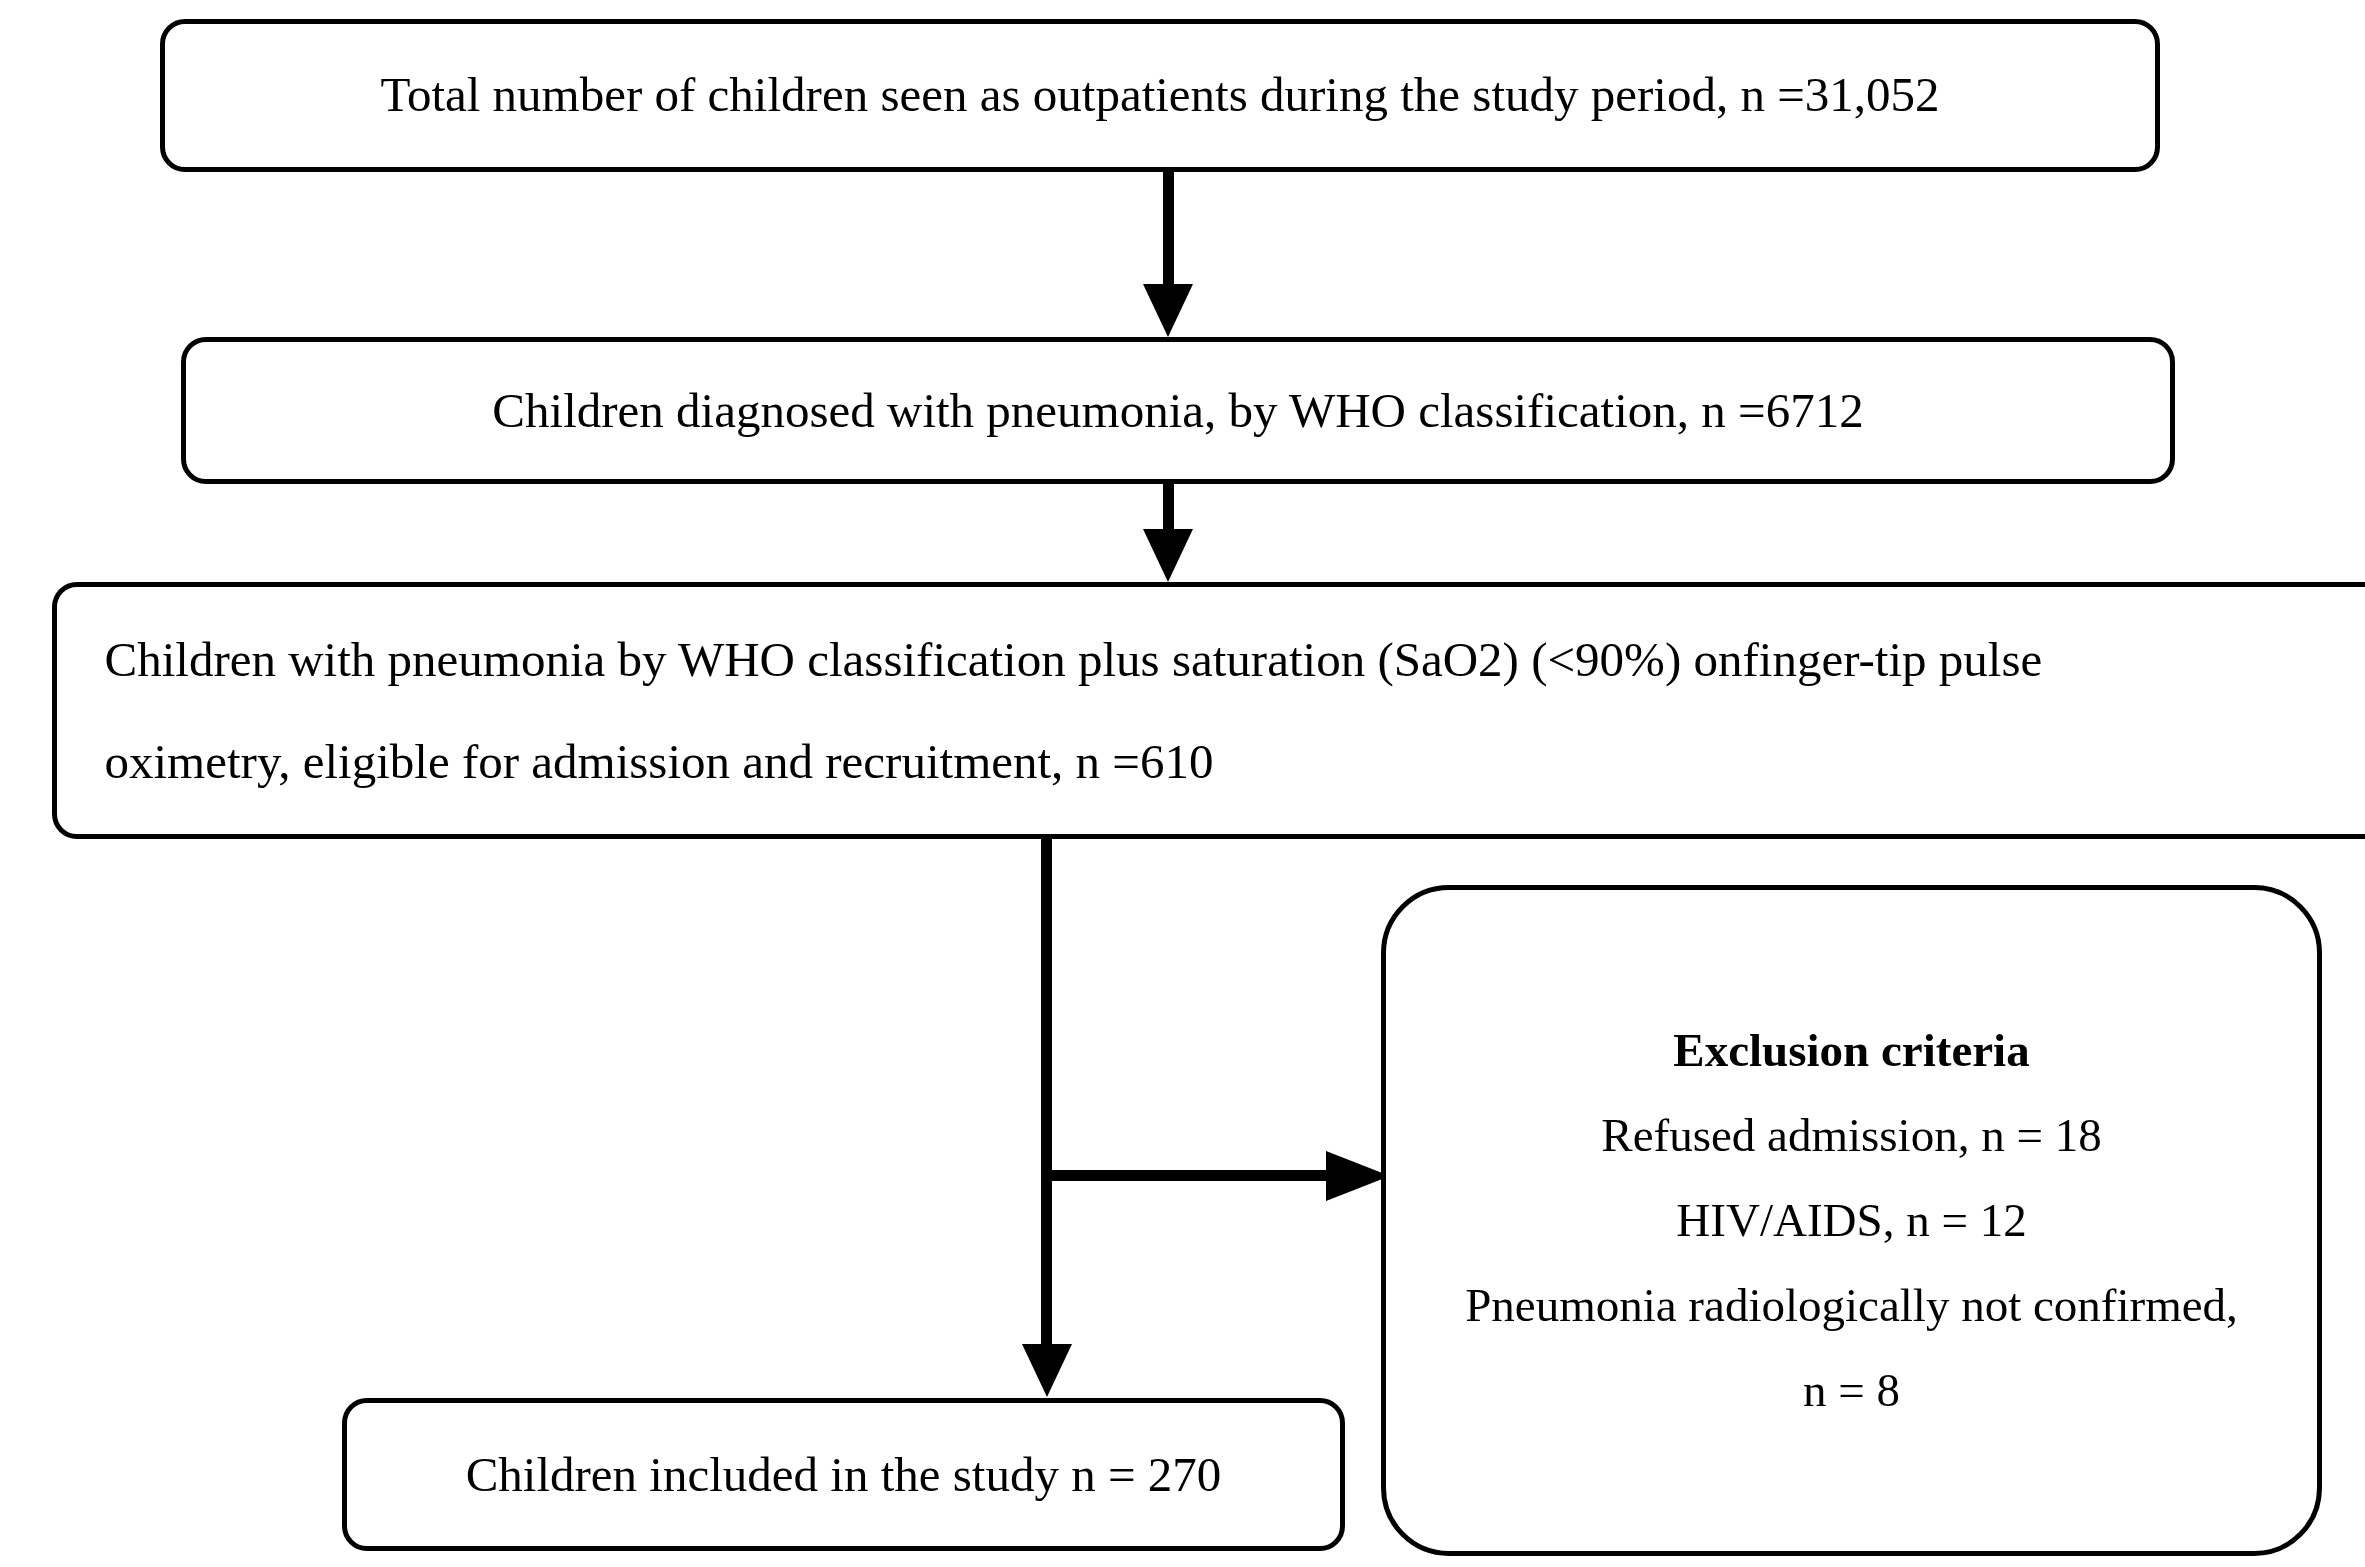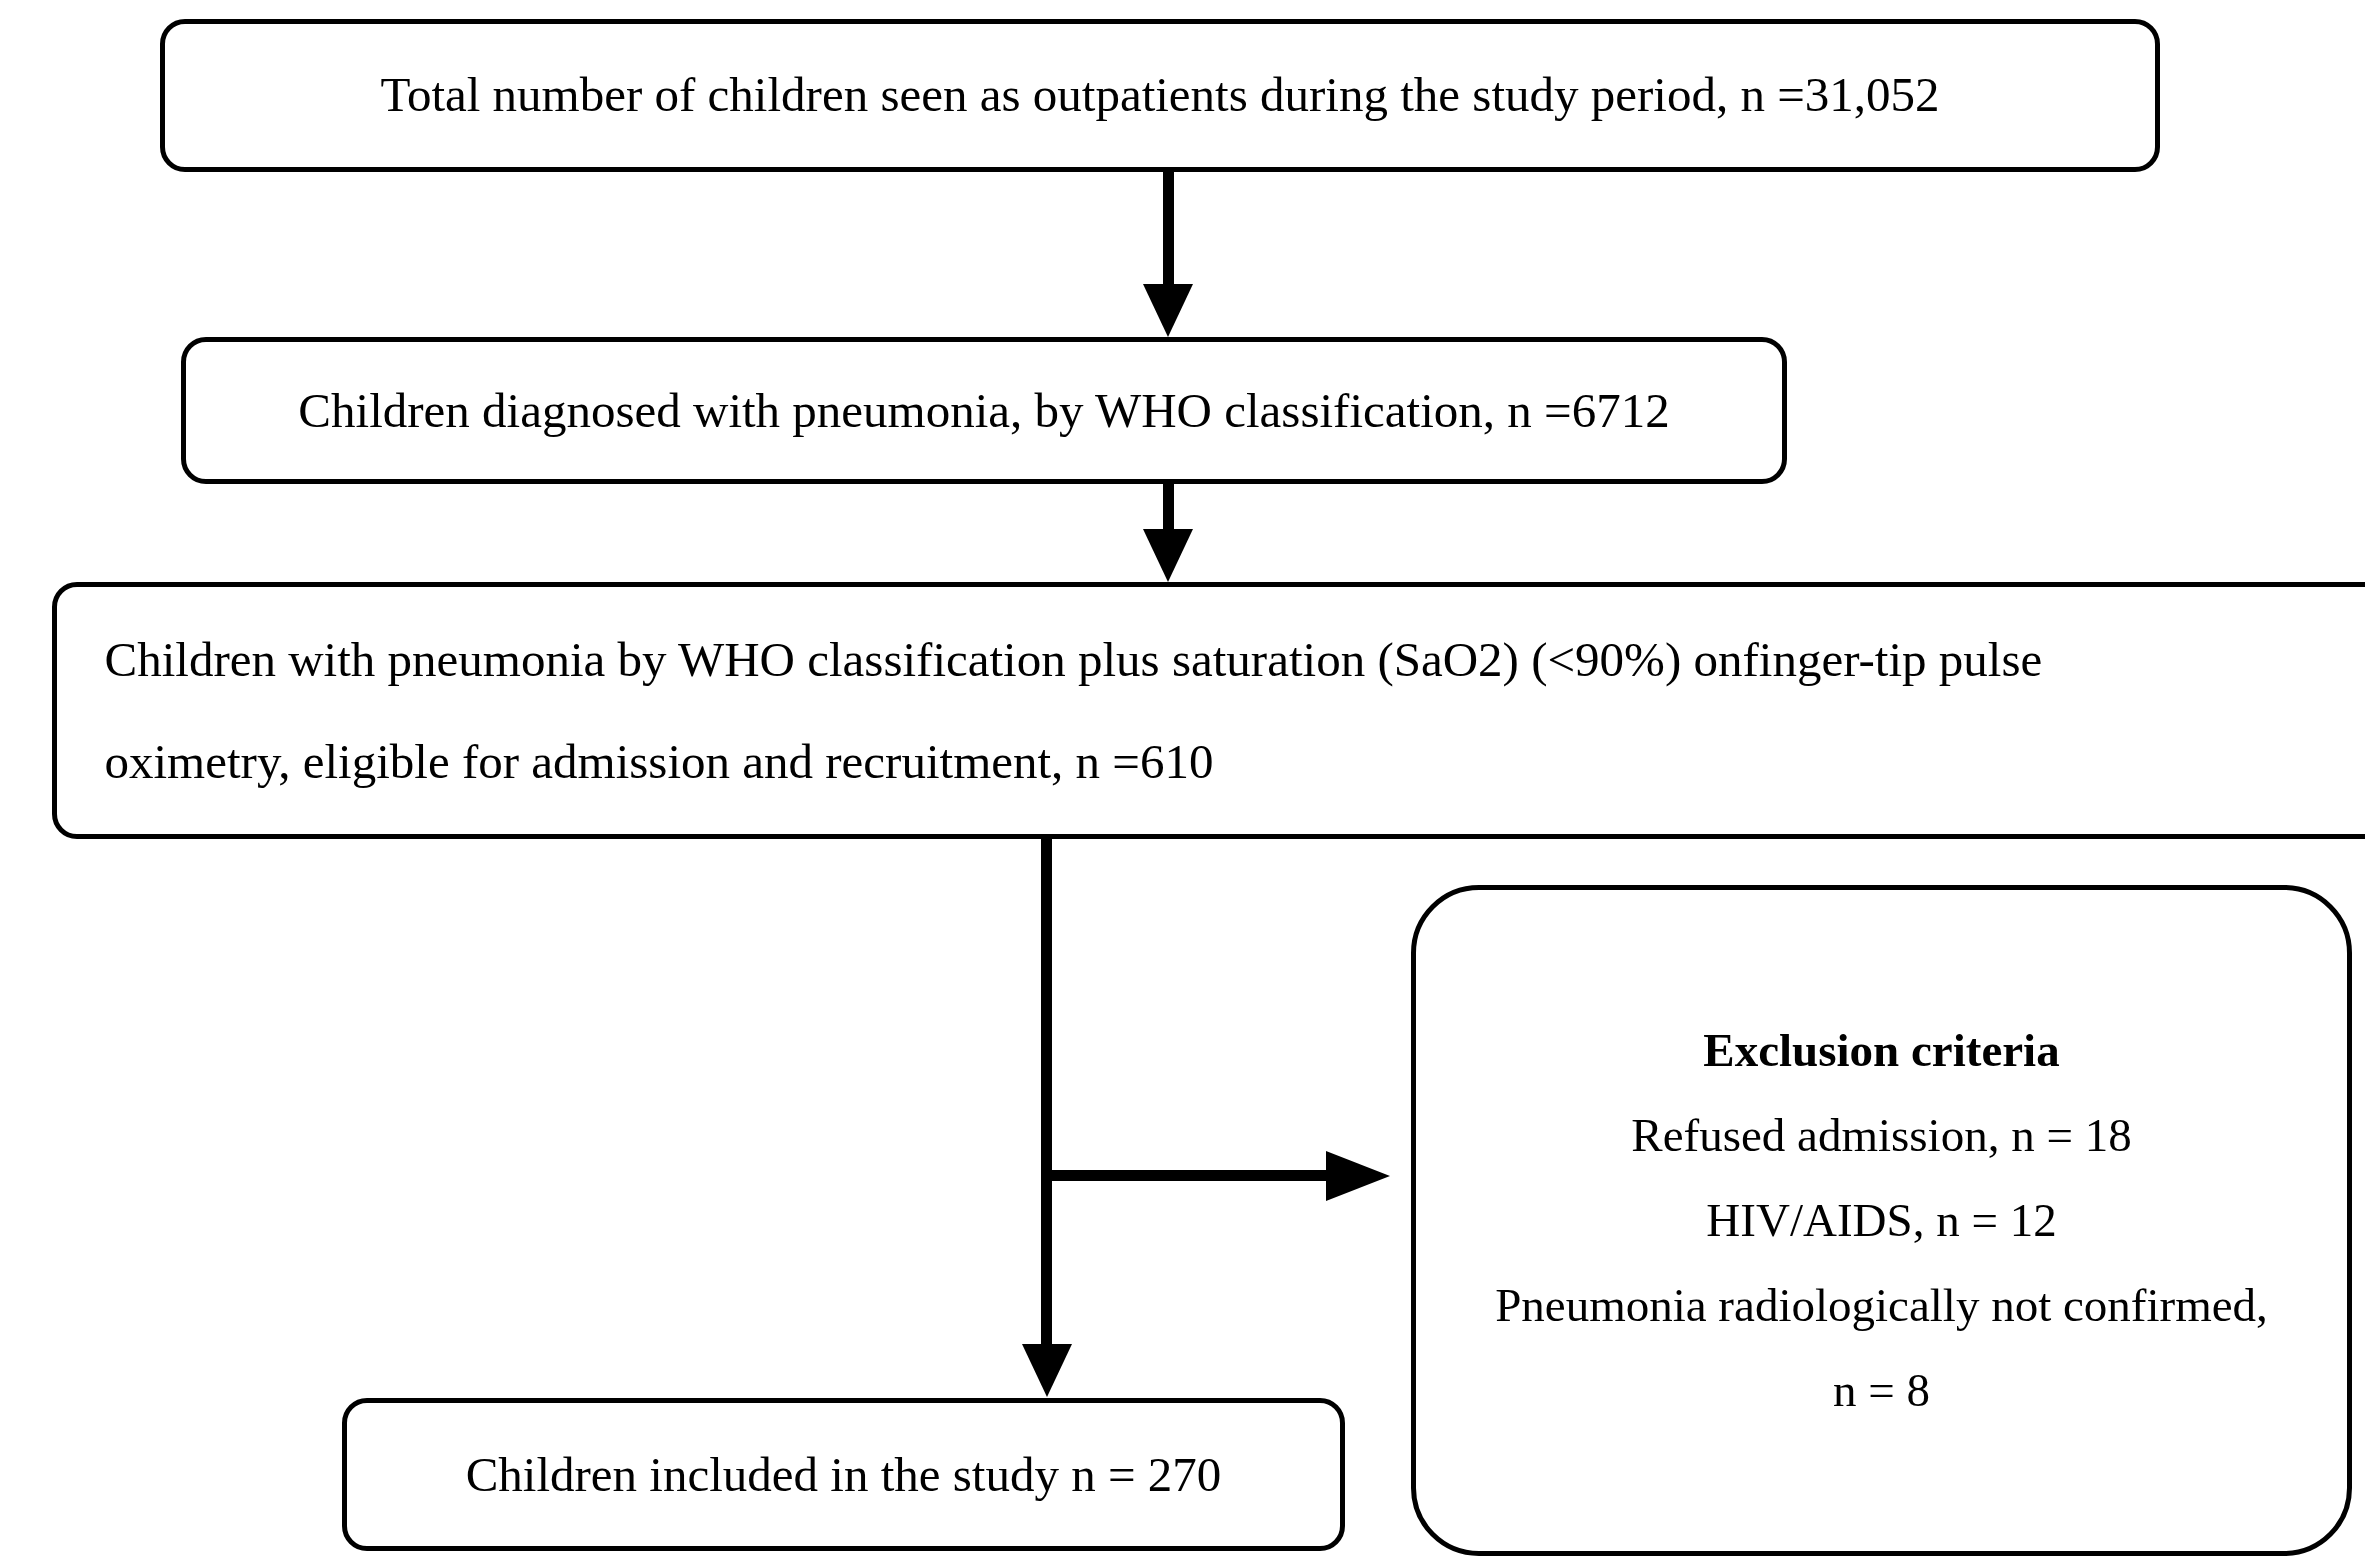--- a/index.html
+++ b/index.html
@@ -26,32 +26,32 @@
     align-items: center;
     justify-content: center;
     text-align: center;
   }
   .box .txt {
     font-size: 49px;
     line-height: 1.25;
     white-space: nowrap;
   }
   #box1 { left: 127px; top: 18.5px;  width: 2000px; height: 153px; }
-  #box2 { left: 148px; top: 337px; width: 1606px; height: 147px; }
+  #box2 { left: 148px; top: 337px; width: 1994px; height: 147px; }
   #box3 {
     left: 18.5px; top: 582px; width: 2342px; height: 257px;
     flex-direction: column;
     align-items: flex-start;
     text-align: left;
     padding: 0 12.4px 0 48px;
   }
   #box3 .txt { line-height: 102px; }
   #box-included { left: 309px; top: 1398px; width: 1003px; height: 153px; }
   #box-exclusion {
-    left: 1378px; top: 885px; width: 941px; height: 671px;
+    left: 1348px; top: 885px; width: 941px; height: 671px;
     border-radius: 68px;
     border-width: 5px;
     flex-direction: column;
     justify-content: center;
   }
   #box-exclusion .txt {
     font-size: 47px;
     line-height: 85px;
   }
   #box-exclusion .title { font-weight: bold; }

